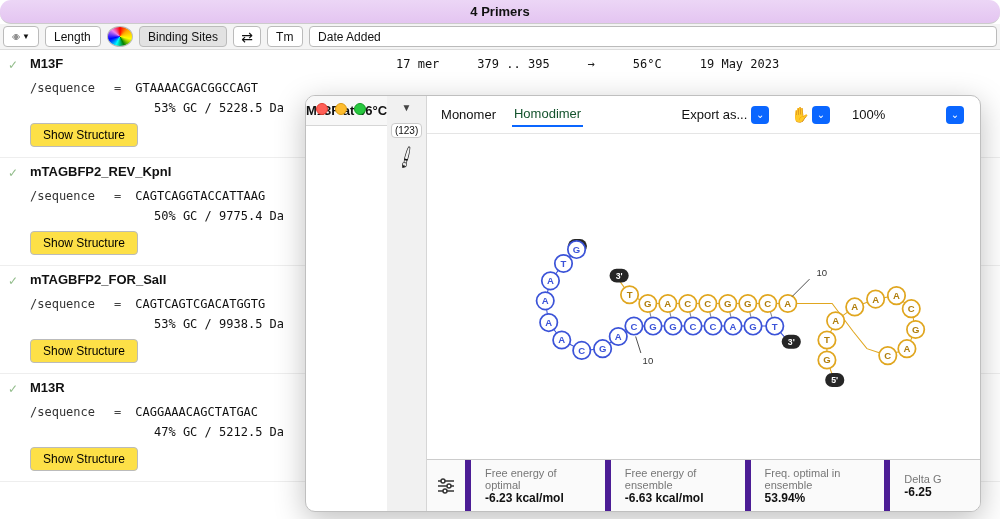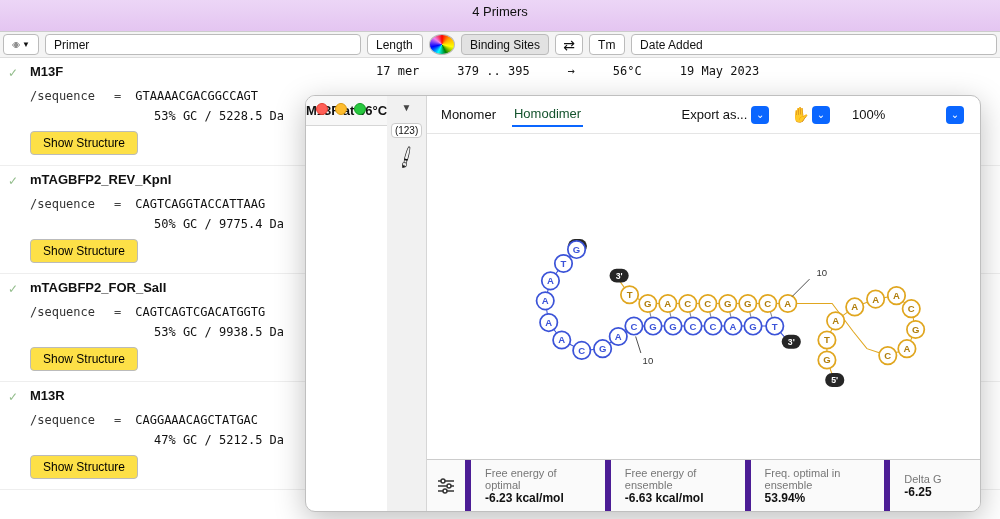--- a/index.html
+++ b/index.html
@@ -7,27 +7,28 @@
     font-family: -apple-system, "Segoe UI", Arial, sans-serif;
     font-size: 12px;
     color: #111;
     background: #fff;
     width: 1000px;
     height: 519px;
     overflow: hidden;
     position: relative;
   }
   .titlebar {
-    height: 32px;
+    height: 24px;
     background: linear-gradient(#ecd6f6,#e4c5f1);
     text-align: center;
     line-height: 24px;
-    font-weight: 400;
+    font-weight: 700;
     font-size: 13px;
     border-bottom: 1px solid #ccc;
+    border-radius: 11px;
   }
   .toolbar {
     display: flex;
     align-items: stretch;
     height: 26px;
     background: #f4f4f4;
     border-bottom: 1px solid #ddd;
     font-size: 12px;
   }
   .toolbar .cell {
@@ -49,21 +50,21 @@
     border-radius:50%;
   }
   .toolbar .binding { background:#e2e2e2; font-weight:500; }
   .toolbar .swap { width:28px; justify-content:center; font-size:14px; }
   .toolbar .tm { flex:0 0 36px; }
   .toolbar .date { flex:1 1 auto; }
 
   .list { overflow-y:auto; height: calc(519px - 50px); background:#fff; }
   .row { border-bottom:1px solid #eee; padding: 6px 0 10px 30px; position:relative; }
   .chk { position:absolute; left:8px; top:8px; color:#94be8d; font-size:12px; }
-  .primer-line { display:flex; align-items:flex-start; gap:0; }
+  .primer-line { display:flex; align-items:center; gap:20px; }
   .pname { font-weight:700; font-size:13px; width: 318px; }
   .meta  { display:flex; gap:38px; font-size:12px; color:#111; font-family: Menlo, monospace; margin-left: 28px; }
   .meta span.arrow { font-size:12px; color:#222; }
   .seq-line { display:flex; gap:14px; margin-top:10px; font-family: Menlo, monospace; font-size:12px; }
   .seq-label { width:70px; color:#333; }
   .eq { color:#444; }
   .gc { margin-top:6px; margin-left:124px; font-family: Menlo, monospace; font-size:12px; }
   .btn {
     display:inline-block;
     margin-top:8px;
@@ -184,21 +185,20 @@
 <div class="titlebar">4 Primers</div>
 
 <div class="toolbar">
   <div class="cell eye">
     <svg width="16" height="12" viewBox="0 0 16 12">
         <path d="M8 1C4 1 1 6 1 6s3 5 7 5 7-5 7-5-3-5-7-5zm0 8a3 3 0 1 1 0-6 3 3 0 0 1 0 6z" fill="none" stroke="#333" stroke-width="1.2"></path>
         <circle cx="8" cy="6" r="1.6" fill="#333"></circle>
       </svg>
     <span style="font-size:8px;margin-left:2px;">▼</span>
   </div>
-  <div class="cell primercol">Primer</div>
   <div class="cell len">Length</div>
   <div class="cell rainbow"></div>
   <div class="cell binding">Binding Sites</div>
   <div class="cell swap">⇄</div>
   <div class="cell tm">Tm</div>
   <div class="cell date">Date Added</div>
 </div>
 
 <div class="list">
 

